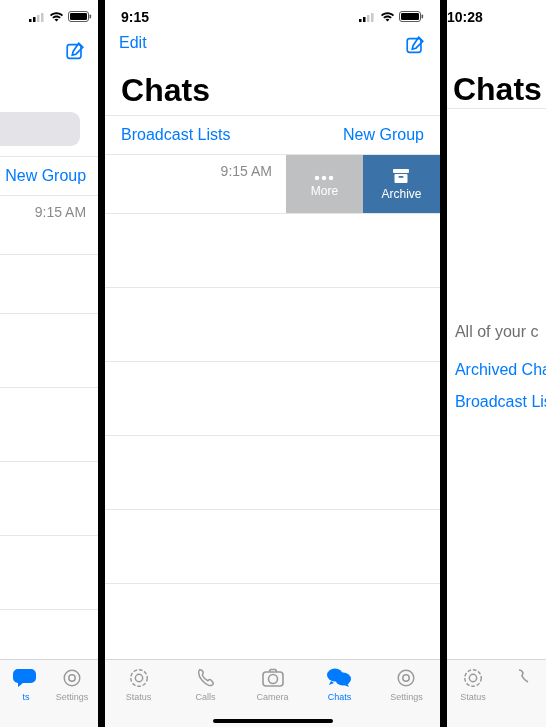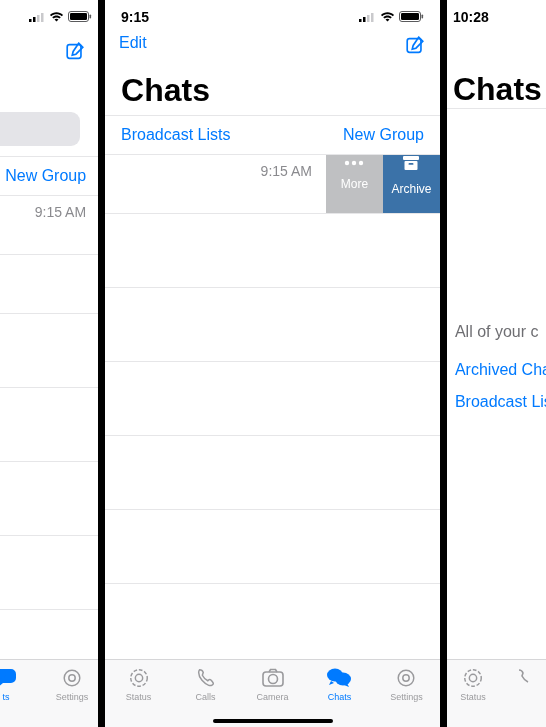--- a/index.html
+++ b/index.html
@@ -115,28 +115,28 @@
       display: flex;
       height: 59px;
       border-bottom: 1px solid #e6e6e8;
     }
     .swipe-content {
       flex: 1;
       background: #fff;
       position: relative;
     }
     .swipe-btn {
-      width: 57px;
+      width: 77px;
       display: flex;
       flex-direction: column;
       align-items: center;
-      justify-content: flex-start;
+      justify-content: center;
       color: #fff;
       font-size: 12px;
-      gap: 8px;
+      gap: 0;
     }
     .swipe-more { background: #bfc0c2; }
     .swipe-archive { background: #3b72a8; }
     .empty-rows .chatrow { height: 74px; }
     
     .tabbar {
       position: absolute;
       bottom: 0; left: 0; right: 0;
       height: 68px;
       border-top: 1px solid #d6d6d8;
@@ -183,26 +183,26 @@
       white-space: nowrap;
     }
     .right-link + .right-link { padding-top: 14px; }
     
     .left-compose { display:flex; justify-content:flex-end; padding: 6px 12px 6px; }
     .left-search { margin:0 0 10px 0; padding-left:0; }
     .left-search .search { border-radius: 0 9px 9px 0; justify-content:flex-end; height:34px; }
     .left-linkrow { justify-content:flex-end; padding-right:12px; font-size:16px; color:#007aff; height:40px; display:flex; align-items:center; border-top:1px solid #e6e6e8; border-bottom:1px solid #e6e6e8;}
     .left-time { height:59px; border-bottom:1px solid #e6e6e8; position:relative; }
     .left-time span { position:absolute; right:12px; top:8px; font-size:14px; color:#8a8a8e;}
-    .left-tabbar { position:absolute; bottom:0; left:0; right:0; height:68px; border-top:1px solid #d6d6d8; background:#f8f8f9; display:flex; justify-content:flex-end; align-items:flex-start; padding-top:6px; gap:26px; padding-right:6px;}
+    .left-tabbar { position:absolute; bottom:0; left:0; right:0; height:68px; border-top:1px solid #d6d6d8; background:#f8f8f9; display:flex; justify-content:flex-end; align-items:flex-start; padding-top:6px; gap:6px; padding-right:6px;}
     .left-tabbar .tab { flex:0 0 auto; width:40px; }
     .left-statusbar { height:34px; display:flex; align-items:center; justify-content:flex-end; padding-right:6px; gap:4px;}
     .right-tabbar { position:absolute; bottom:0; left:0; right:0; height:68px; border-top:1px solid #d6d6d8; background:#f8f8f9; display:flex; justify-content:flex-start; align-items:flex-start; padding-top:6px; gap:10px; padding-left:6px;}
     .right-tabbar .tab { flex:0 0 auto; width:40px; }
-    .right-statusbar { height:34px; display:flex; align-items:center; justify-content:flex-start; padding-left:6px;}
+    .right-statusbar { height:34px; display:flex; align-items:center; justify-content:flex-start; padding-left:0;}
     .right-title-row{ display:flex; align-items:flex-end; height:44px; padding-left:6px;}
     .right-title { font-size:32px; font-weight:700; }
   </style>
 </head>
 <body>
 
 <div class="container">
 
   <div class="phone phone-left">
     <div class="left-statusbar">

